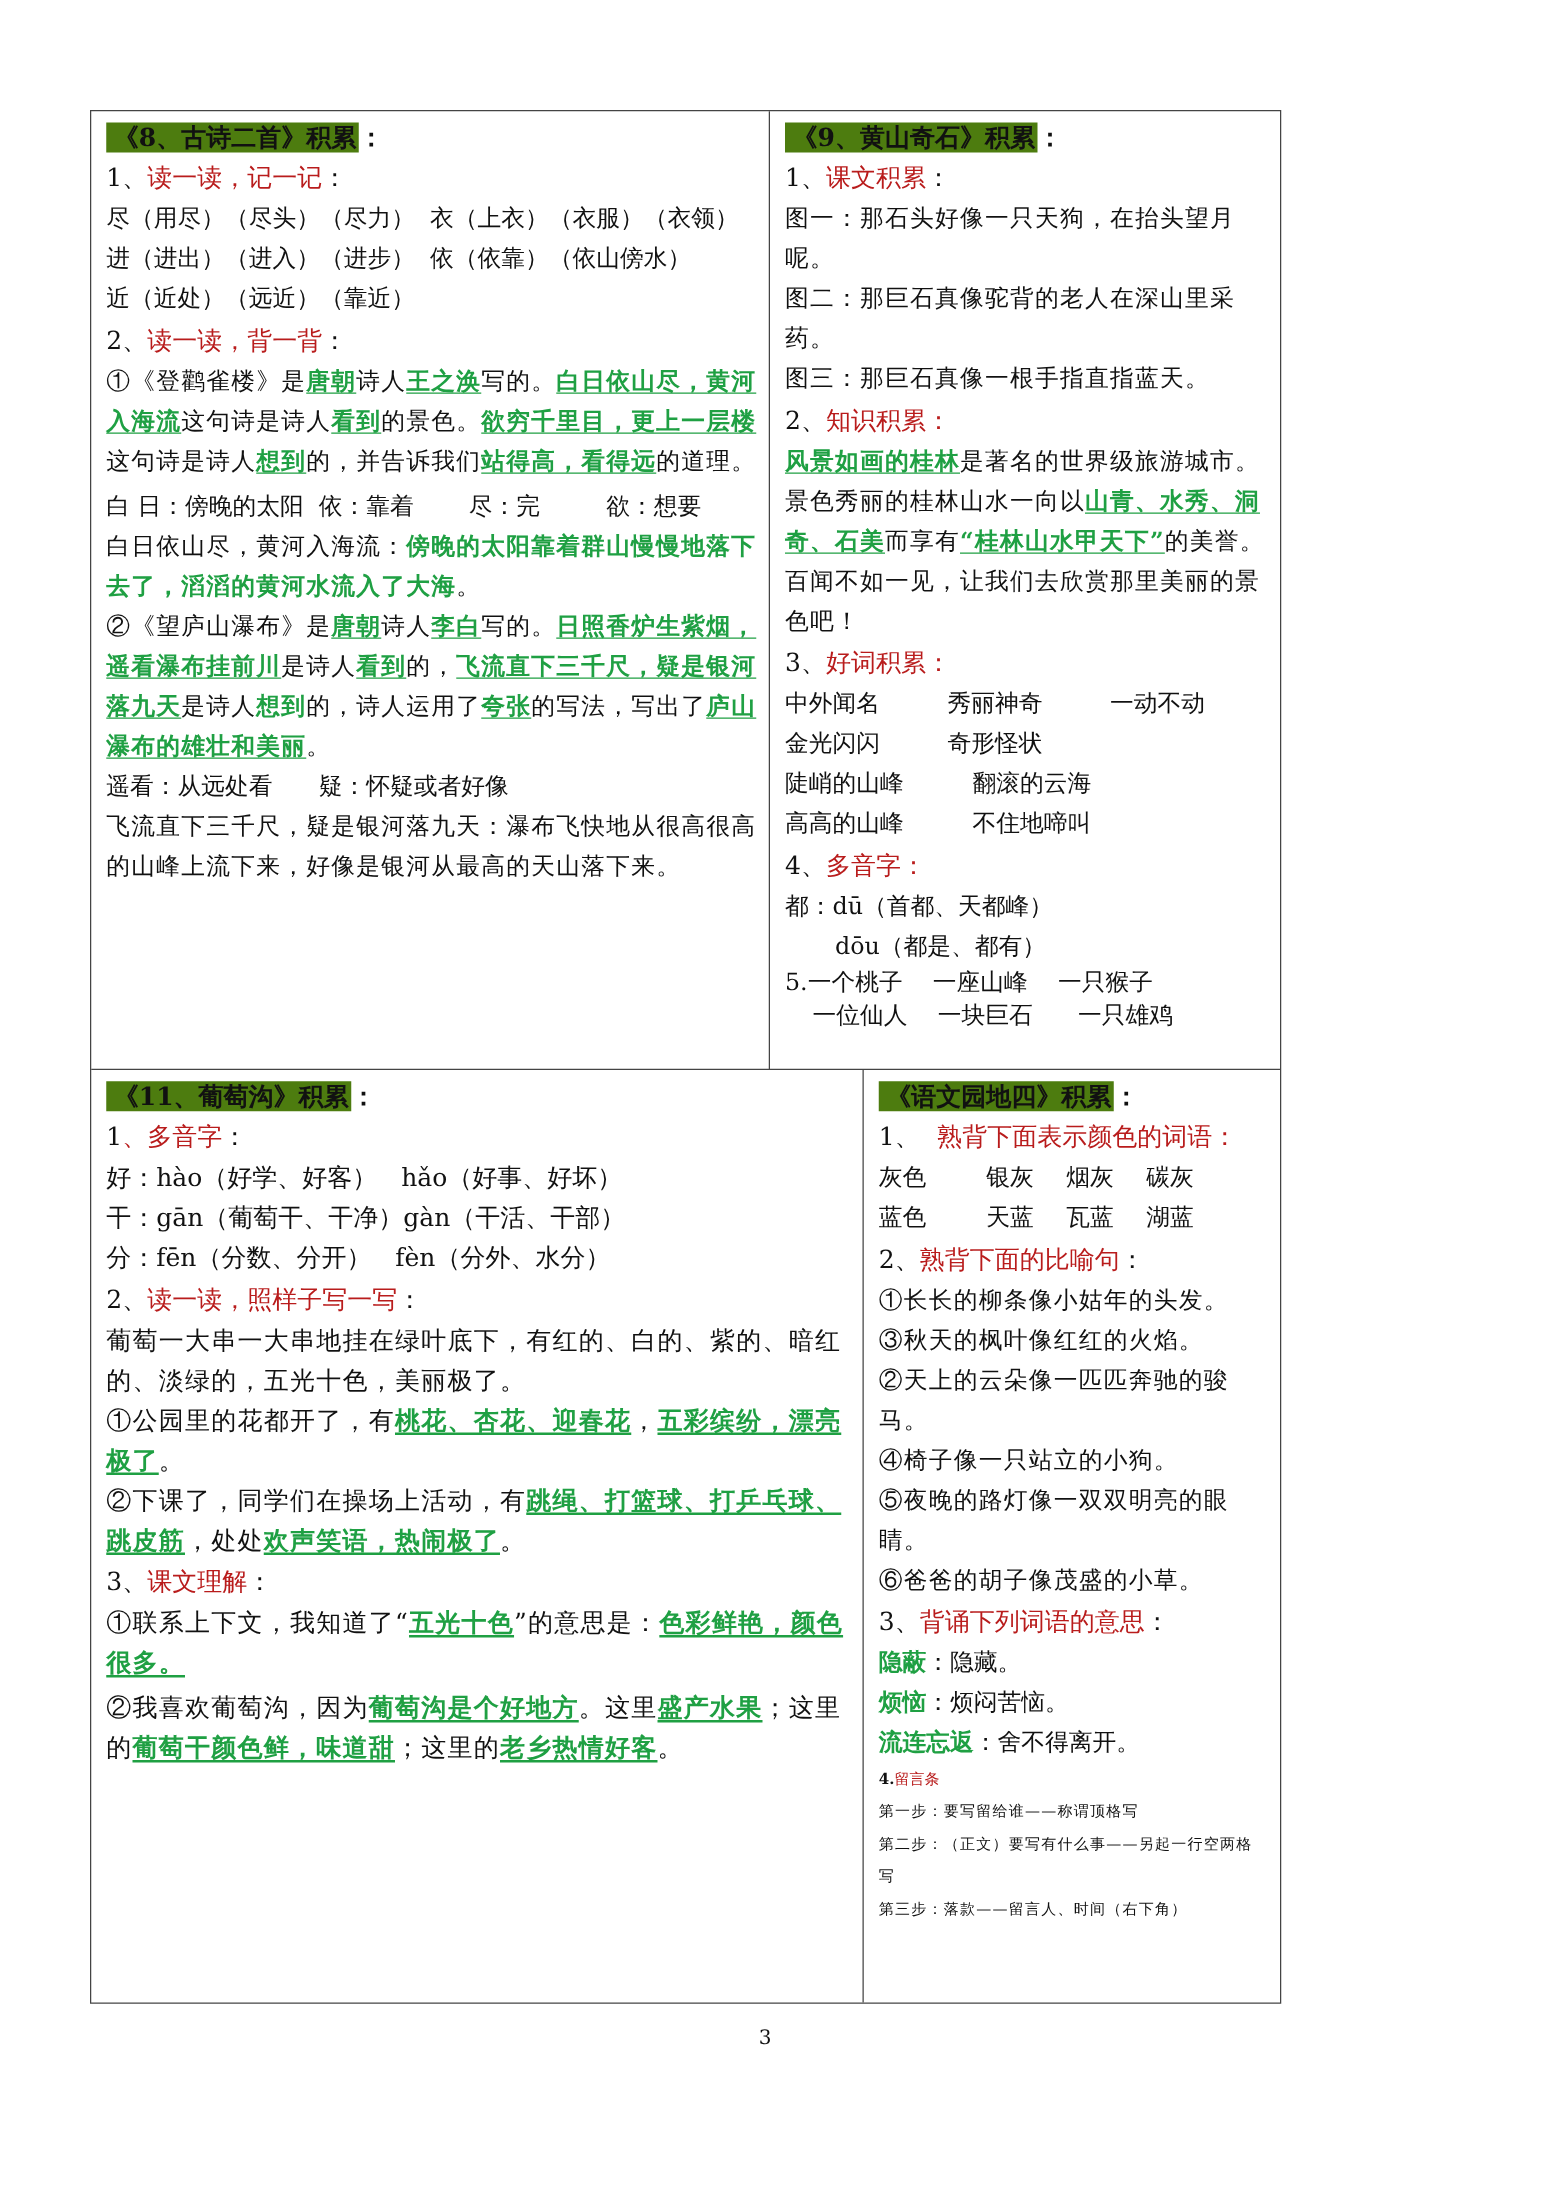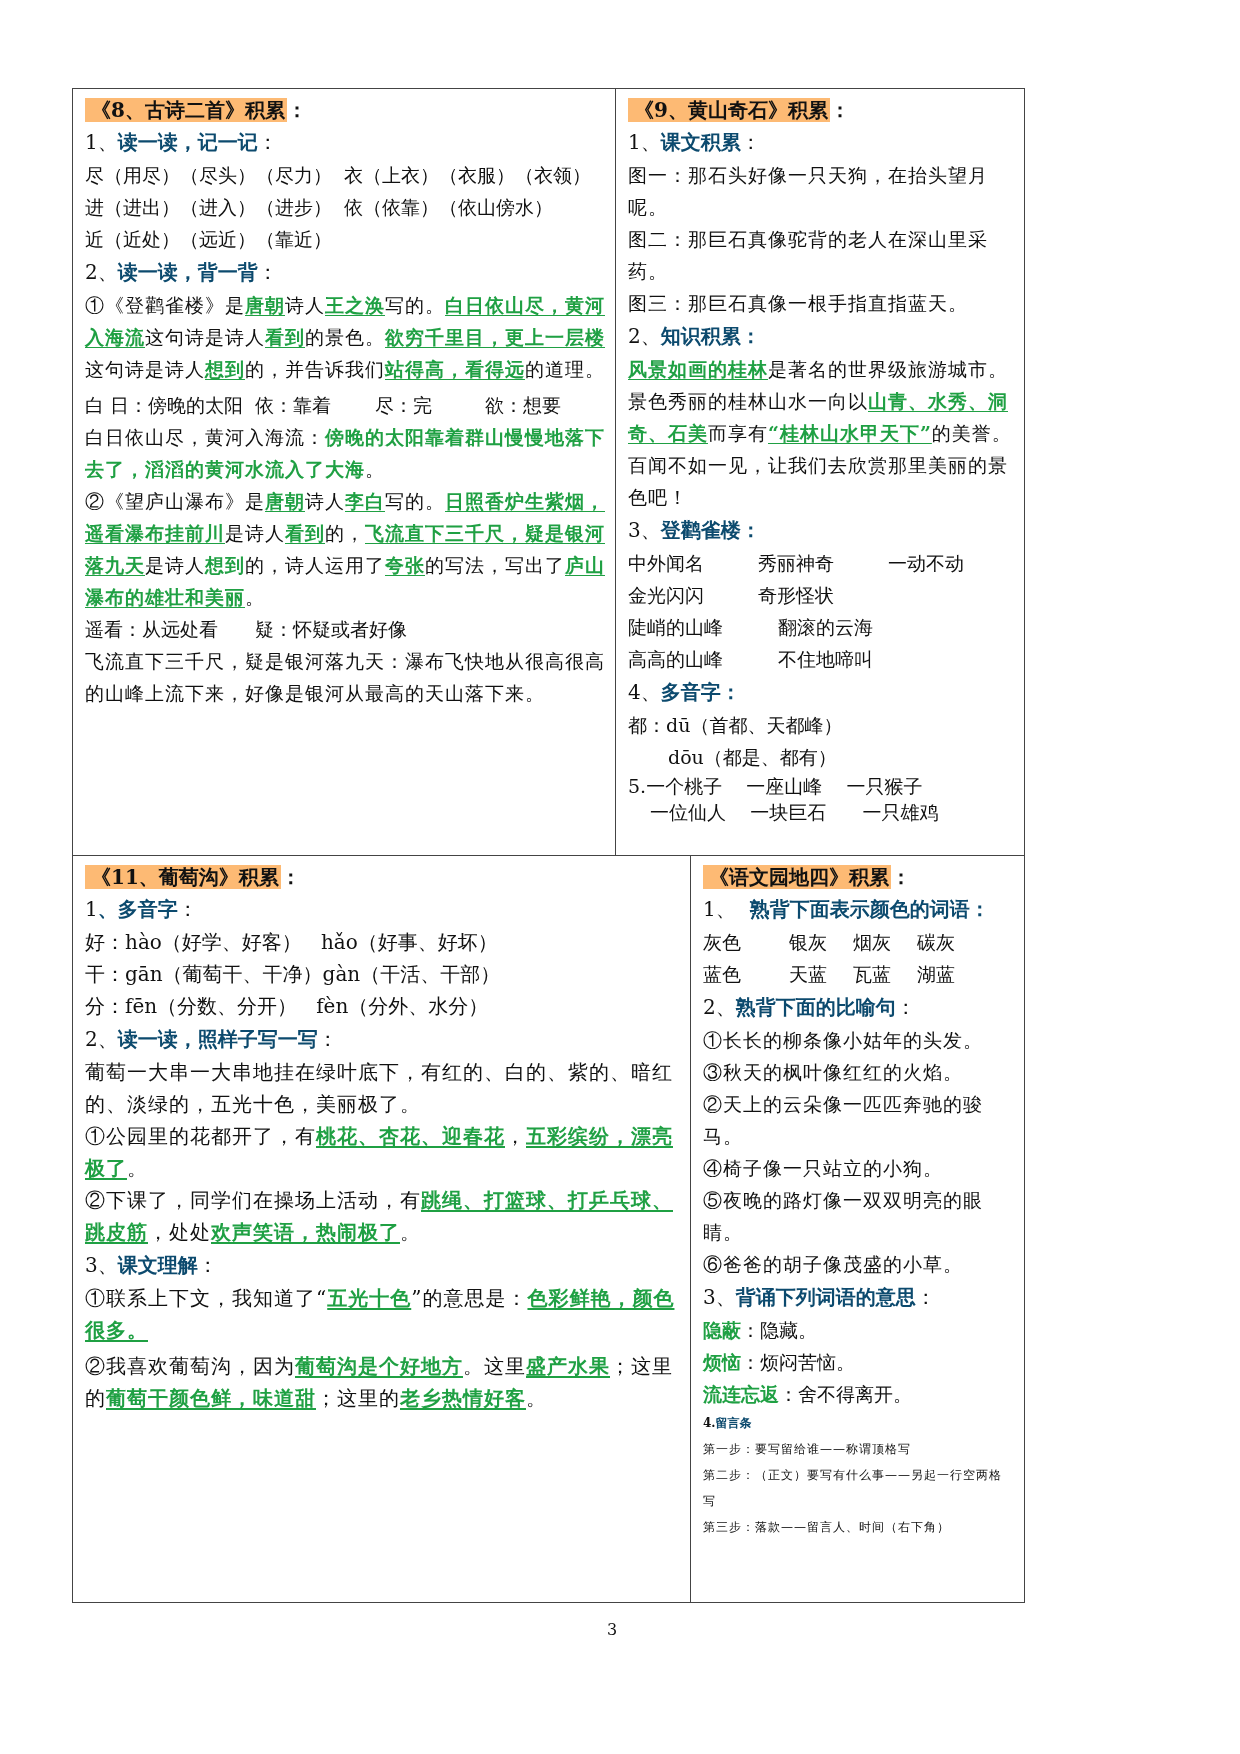--- a/index.html
+++ b/index.html
@@ -15,23 +15,23 @@
   }
   .cell {
     position: absolute; box-sizing: border-box; padding: 6px 10px 0 12px;
     font-size: 19px; line-height: 32px;
   }
   .c-tl { left: 0; top: 0; width: 543px; height: 767px; border-right: 1.5px solid #444; border-bottom: 1.5px solid #444; }
   .c-tr { left: 543px; top: 0; width: 408px; height: 767px; border-bottom: 1.5px solid #444; }
   .c-bl { left: 0; top: 767px; width: 618px; height: 746px; border-right: 1.5px solid #444; }
   .c-br { left: 618px; top: 767px; width: 333px; height: 746px; }
   .title { font-weight: bold; font-size: 20px; line-height: 30px; }
-  .title .hl { background: #fdba74; padding: 0 2px 0 6px; }
+  .title .hl { background: #4d7c0f; padding: 0 2px 0 6px; }
   .sec { font-size: 20px; line-height: 34px; }
-  .red { color: #0c4a6e; font-weight: bold; }
+  .red { color: #b91c1c; font-weight: normal; }
   .green { color: #1fa043; font-weight: bold; }
   .gu { color: #1fa043; font-weight: bold; text-decoration: underline; text-underline-offset: 3px; margin-top: 39px; }
   .line { display: block; white-space: nowrap; }
   .wrap { display: block; white-space: normal; letter-spacing: 1px; }
   .sp { display: inline-block; }
   .small { font-size: 12px; line-height: 26px; }
   .page-number {
     position: absolute; top: 1620px; left: 0; width: 1240px; text-align: center;
     font-size: 16px; margin-left: -8px;
   }
@@ -61,21 +61,21 @@
   </div>
 
   <div class="cell c-tr">
     <div class="title"><span class="hl">《9、黄山奇石》积累</span><span>：</span></div>
     <div class="sec"><span>1、</span><span class="red">课文积累</span><span>：</span></div>
     <span class="wrap">图一：那石头好像一只天狗，在抬头望月呢。</span>
     <span class="wrap">图二：那巨石真像驼背的老人在深山里采药。</span>
     <span class="wrap">图三：那巨石真像一根手指直指蓝天。</span>
     <div class="sec"><span>2、</span><span class="red">知识积累：</span></div>
     <span class="wrap"><span class="gu">风景如画的桂林</span><span>是著名的世界级旅游城市。景色秀丽的桂林山水一向以</span><span class="gu">山青、水秀、洞奇、石美</span><span>而享有</span><span class="gu">“桂林山水甲天下”</span><span>的美誉。百闻不如一见，让我们去欣赏那里美丽的景色吧！</span></span>
-    <div class="sec"><span>3、</span><span class="red">登鹳雀楼：</span></div>
+    <div class="sec"><span>3、</span><span class="red">好词积累：</span></div>
     <span class="line"><span class="sp" style="width:130px">中外闻名</span><span class="sp" style="width:130px">秀丽神奇</span><span class="sp">一动不动</span></span>
     <span class="line"><span class="sp" style="width:130px">金光闪闪</span><span class="sp">奇形怪状</span></span>
     <span class="line"><span class="sp" style="width:150px">陡峭的山峰</span><span class="sp">翻滚的云海</span></span>
     <span class="line"><span class="sp" style="width:150px">高高的山峰</span><span class="sp">不住地啼叫</span></span>
     <div class="sec"><span>4、</span><span class="red">多音字：</span></div>
     <span class="line">都：dū（首都、天都峰）</span>
     <span class="line" style="padding-left:40px">dōu（都是、都有）</span>
     <span class="line" style="white-space:pre; line-height:26px">5.一个桃子    一座山峰    一只猴子</span>
     <span class="line" style="white-space:pre; line-height:26px; padding-left:22px">一位仙人    一块巨石      一只雄鸡</span>
   </div>

